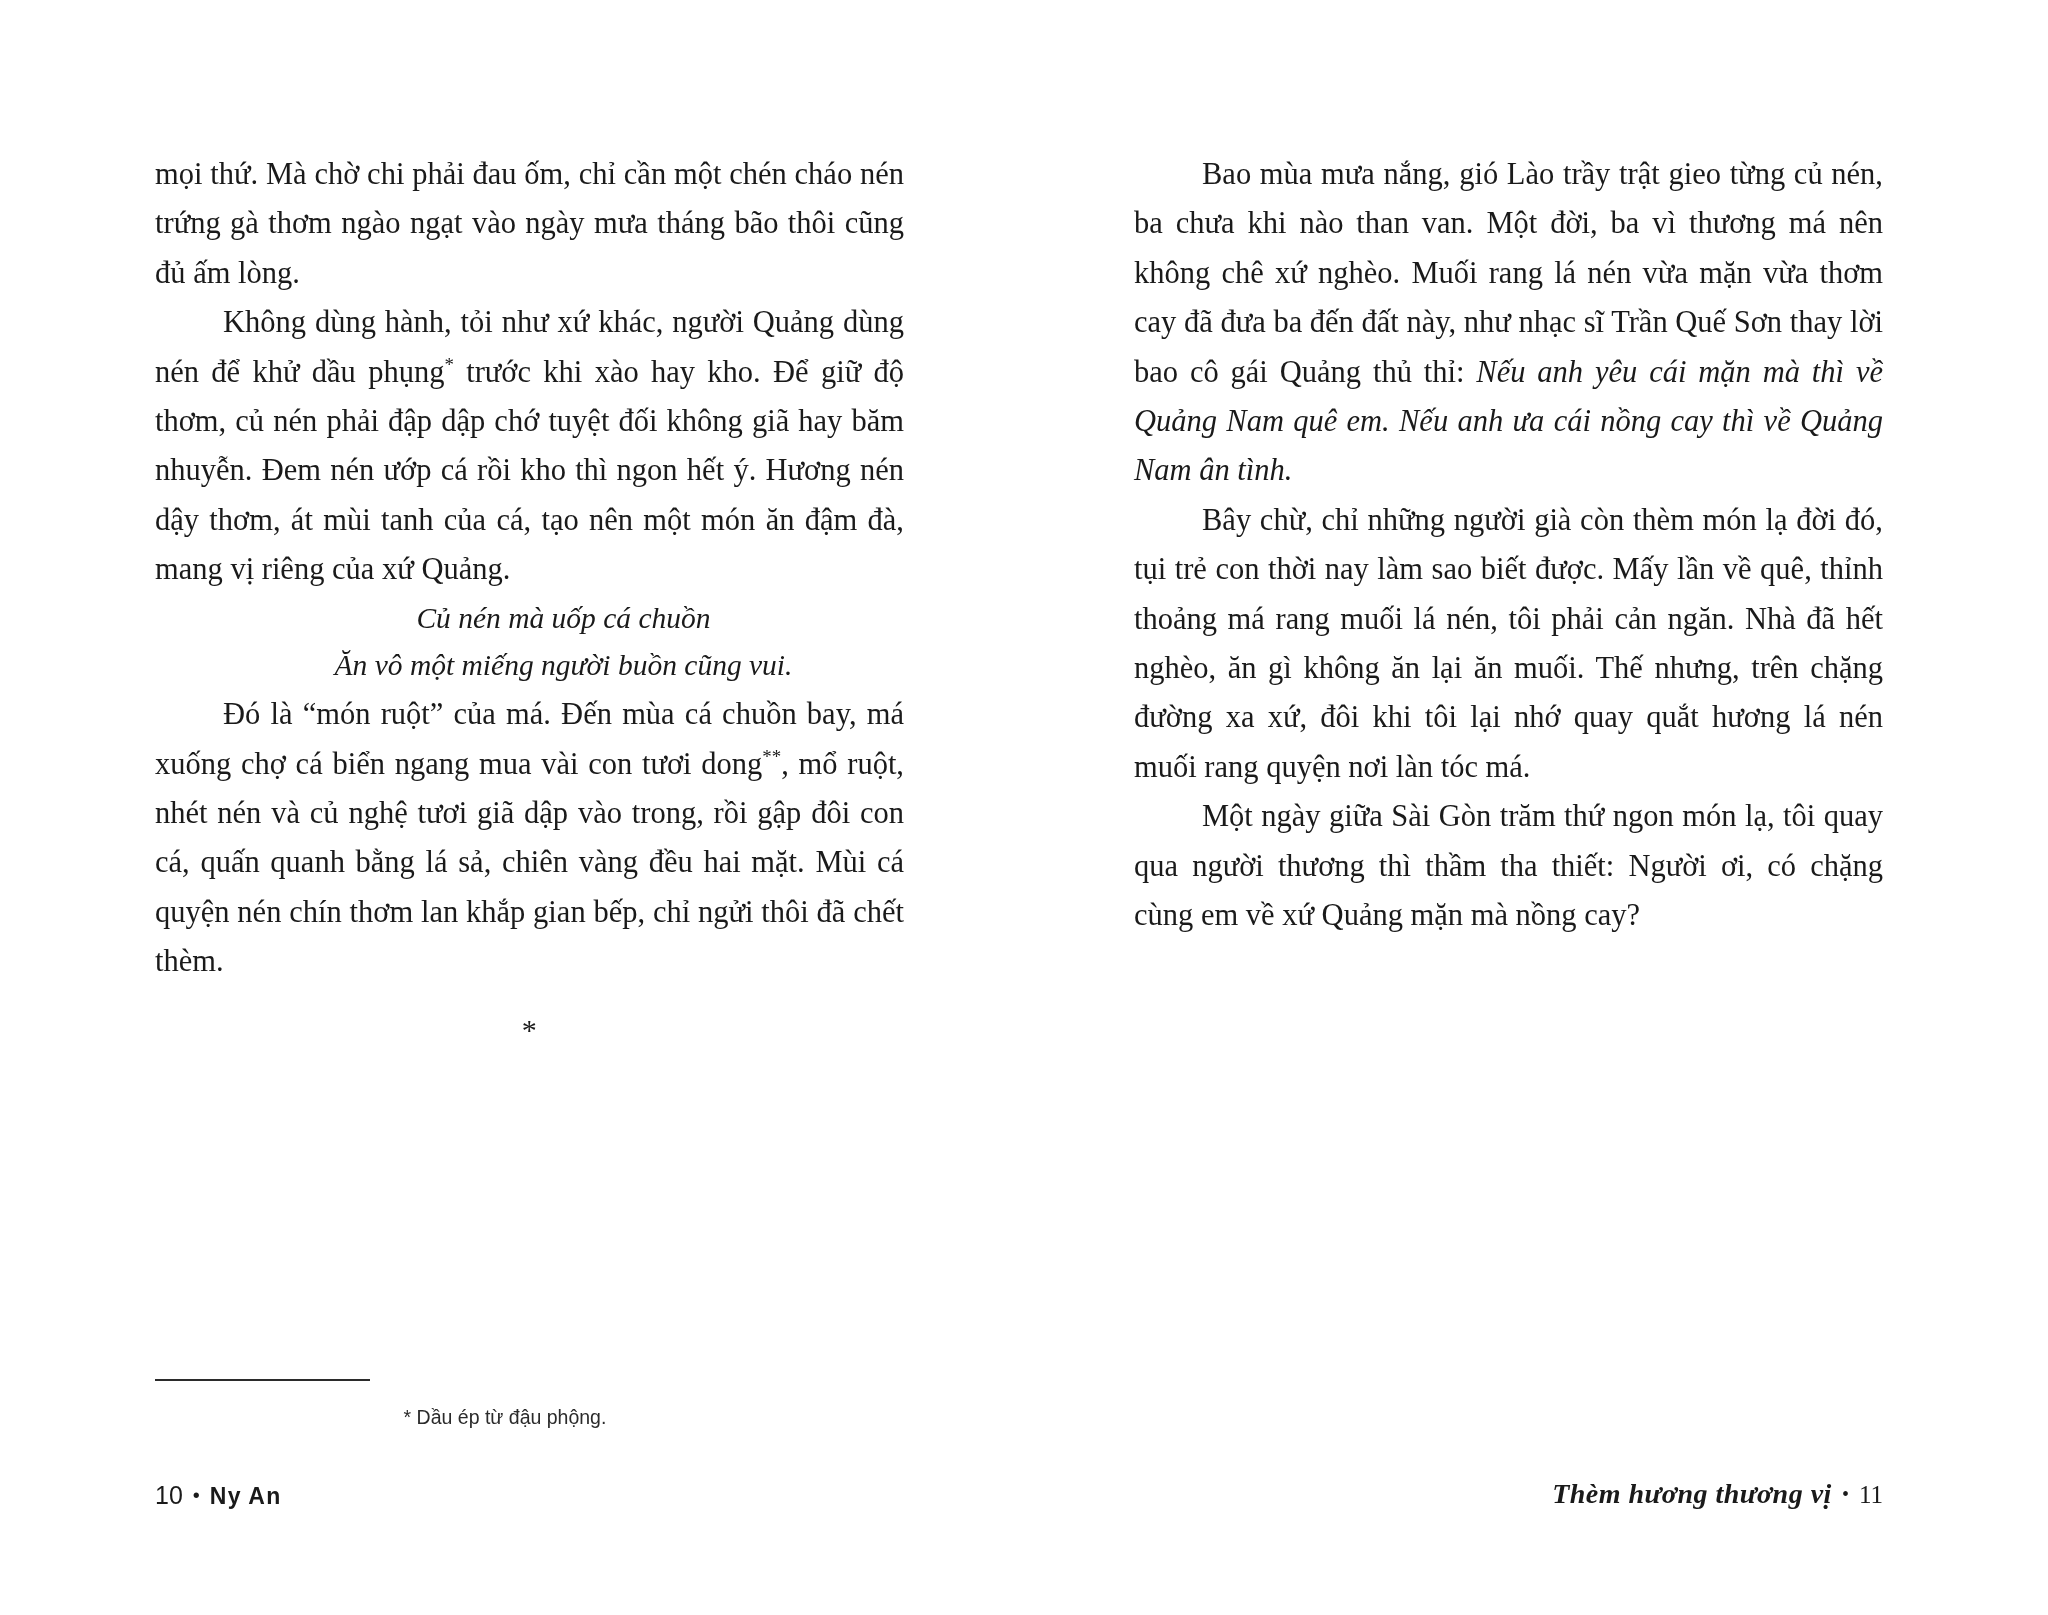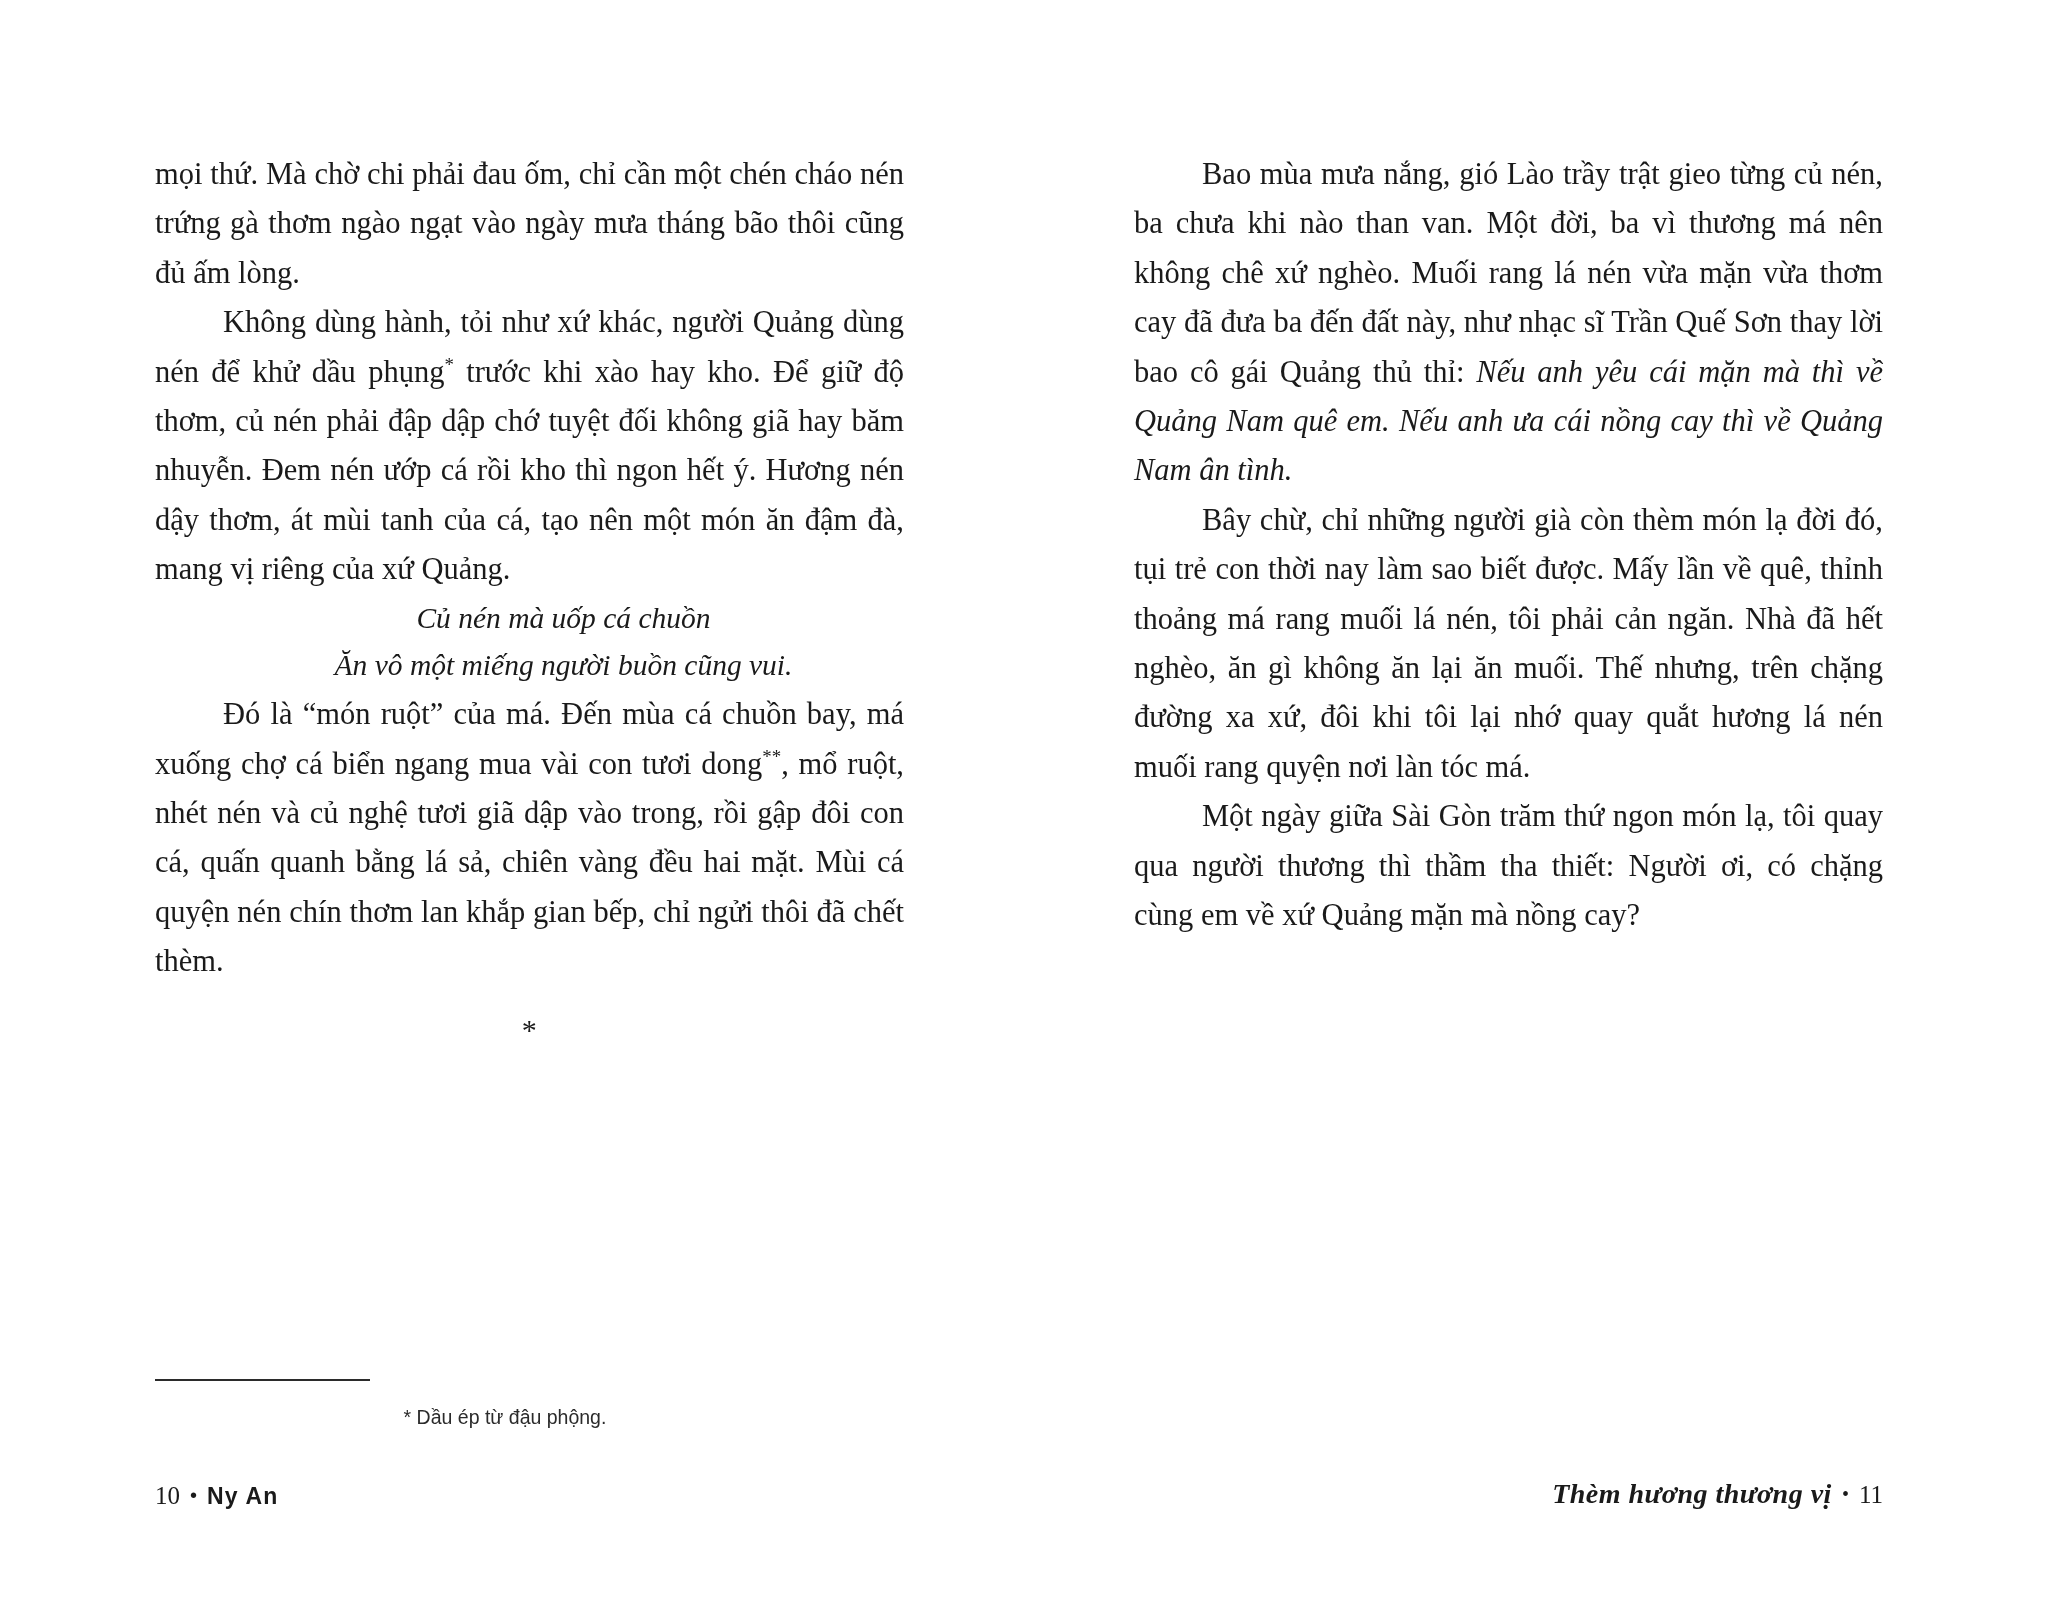--- a/index.html
+++ b/index.html
@@ -95,21 +95,21 @@
     bottom: 105px;
     font-size: 23px;
     color: #1a1a1a;
     white-space: nowrap;
   }
   .folio-left {
     left: 155px;
     font-family: "Liberation Sans", sans-serif;
   }
   .folio-left .num {
-    font-family: Liberation Serif, serif;
+    font-family: Liberation Sans, sans-serif;
     font-size: 25px;
   }
   .folio-left .dot {
     margin: 0 10px;
     font-size: 20px;
     vertical-align: 2px;
   }
   .folio-left .author {
     font-weight: bold;
     letter-spacing: 1.2px;

